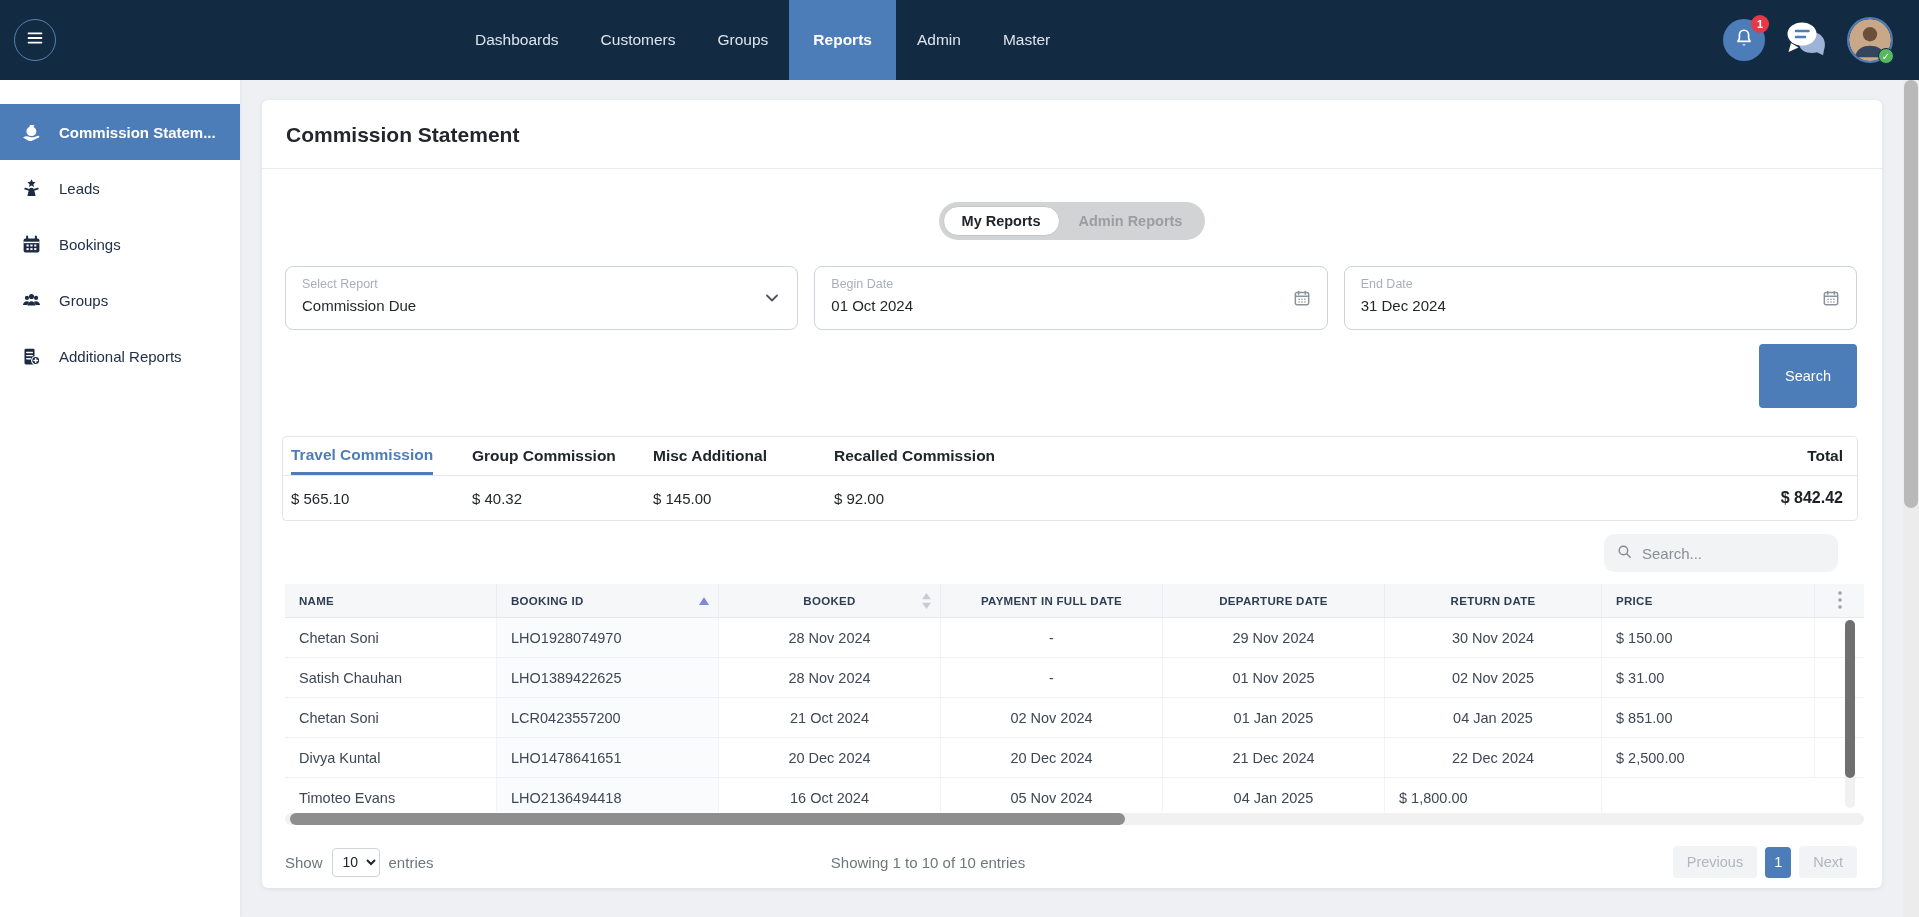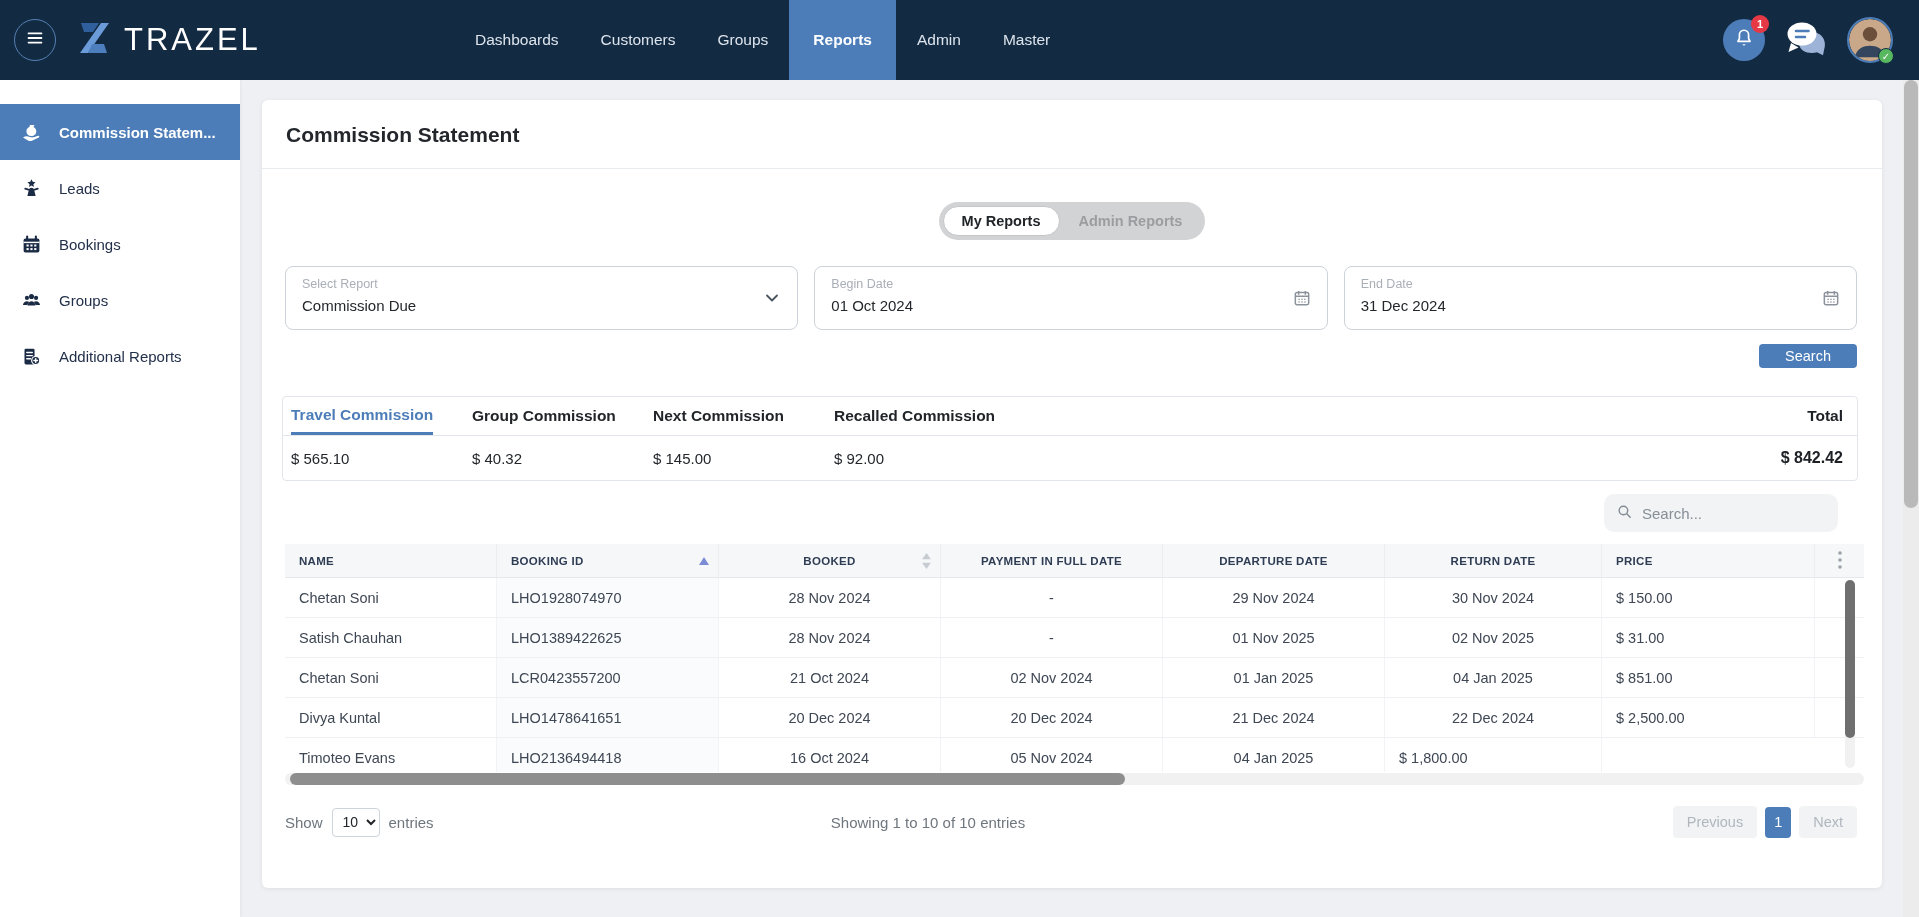--- a/index.html
+++ b/index.html
@@ -46,21 +46,21 @@
   .toggle-opt { padding:7px 19px; border-radius:17px; font-size:14.5px; font-weight:700; color:#9b9da0; cursor:pointer; }
   .toggle-opt.active { background:#fff; color:#212529; border:1px solid #c4c6c8; padding:6px 18px; }
   
   .filters { display:flex; gap:16px; margin:26px 25px 0 23px; }
   .field { flex:1; border:1px solid #cdd3da; border-radius:8px; height:64px; padding:10px 16px; position:relative; cursor:pointer; background:#fff; }
   .field-label { font-size:12.5px; color:#a9afb7; display:block; }
   .field-value { font-size:15px; color:#23272c; font-weight:500; margin-top:6px; display:block; }
   .field-icon { position:absolute; right:15px; top:50%; transform:translateY(-50%); width:20px; height:20px; }
   .field-icon svg { width:20px; height:20px; }
   .btn-row { margin:14px 25px 0; text-align:right; }
-  .search-btn { background:#4c7db8; color:#fff; border:none; font-size:14.5px; font-family:inherit; padding:4px 26px; border-radius:4px; cursor:pointer; }
+  .search-btn { background:#4c7db8; color:#fff; border:none; font-size:14.5px; font-family:inherit; padding:24px 26px; border-radius:4px; cursor:pointer; }
   
   .summary { margin:28px 24px 0 20px; border:1px solid #e2e6ea; border-radius:4px; }
   .summary-tabs { display:flex; align-items:stretch; height:39px; border-bottom:1px solid #e2e6ea; padding-left:8px; }
   .stab { width:181px; display:flex; align-items:stretch; cursor:pointer; }
   .stab-label { display:flex; align-items:center; font-size:15.5px; font-weight:600; color:#212529; }
   .stab.active .stab-label { color:#4c7db8; border-bottom:3px solid #4c7db8; }
   .summary-total-label { margin-left:auto; padding-right:14px; display:flex; align-items:center; font-size:15.5px; font-weight:700; color:#1d2125; }
   .summary-values { display:flex; align-items:center; height:44px; padding-left:8px; }
   .sval { width:181px; font-size:15px; color:#23272c; }
   .sval-total { margin-left:auto; padding-right:14px; font-size:16px; font-weight:700; color:#1d2125; }
@@ -102,28 +102,20 @@
 </style>
 </head>
 <body>
 
 <div class="navbar">
   <div class="nav-burger">
     <span><svg viewBox="0 0 24 24" width="22" height="22" fill="none" stroke="#fff" stroke-width="2" stroke-linecap="round">
           <path d="M5 7h14M5 12h14M5 17h14"></path>
         </svg></span>
   </div>
-  <div class="brand">
-    <span><svg viewBox="0 0 40 40" width="40" height="40">
-          <polygon points="7,5 25,5 19,14 10,14" fill="#2f5f9d"></polygon>
-          <polygon points="27,5 35,5 14,35 6,35" fill="#6c9bd9"></polygon>
-          <polygon points="18,26 30,26 33,35 14,35" fill="#4d7fbe"></polygon>
-        </svg></span>
-    <span class="brand-text">TRAZEL</span>
-  </div>
   <div class="nav-menu">
       <div class="nav-item">Dashboards</div>
       <div class="nav-item">Customers</div>
       <div class="nav-item">Groups</div>
       <div class="nav-item active">Reports</div>
       <div class="nav-item">Admin</div>
       <div class="nav-item">Master</div>
     </div>
   <div class="nav-right">
     <div class="bell-wrap">
@@ -276,21 +268,21 @@
 
   <div class="summary">
     <div class="summary-tabs" id="summary-tabs">
       <div class="stab active">
           <span class="stab-label">Travel Commission</span>
         </div>
         <div class="stab">
           <span class="stab-label">Group Commission</span>
         </div>
         <div class="stab">
-          <span class="stab-label">Next Commission</span>
+          <span class="stab-label">Misc Additional</span>
         </div>
         <div class="stab">
           <span class="stab-label">Recalled Commission</span>
         </div>
         <div class="summary-total-label">Total</div>
     </div>
     <div class="summary-values" id="summary-values">
       <div class="sval">$ 565.10</div>
         <div class="sval">$ 40.32</div>
         <div class="sval">$ 145.00</div>

